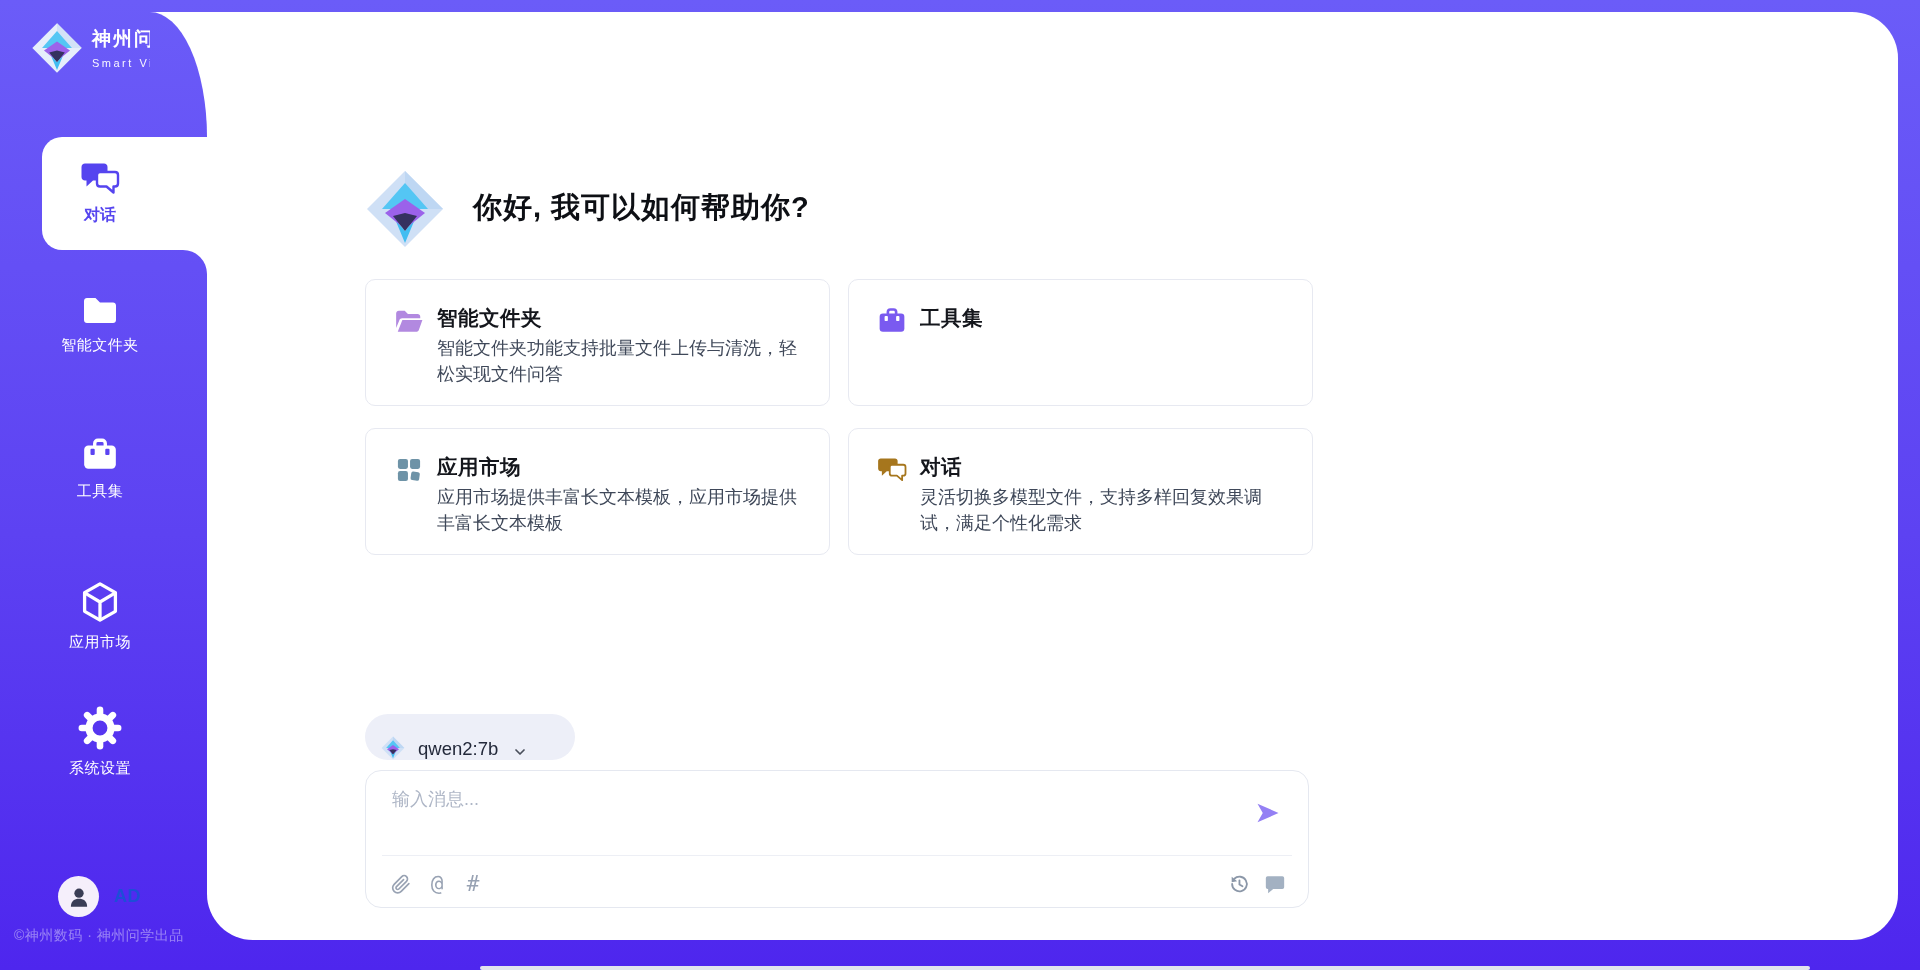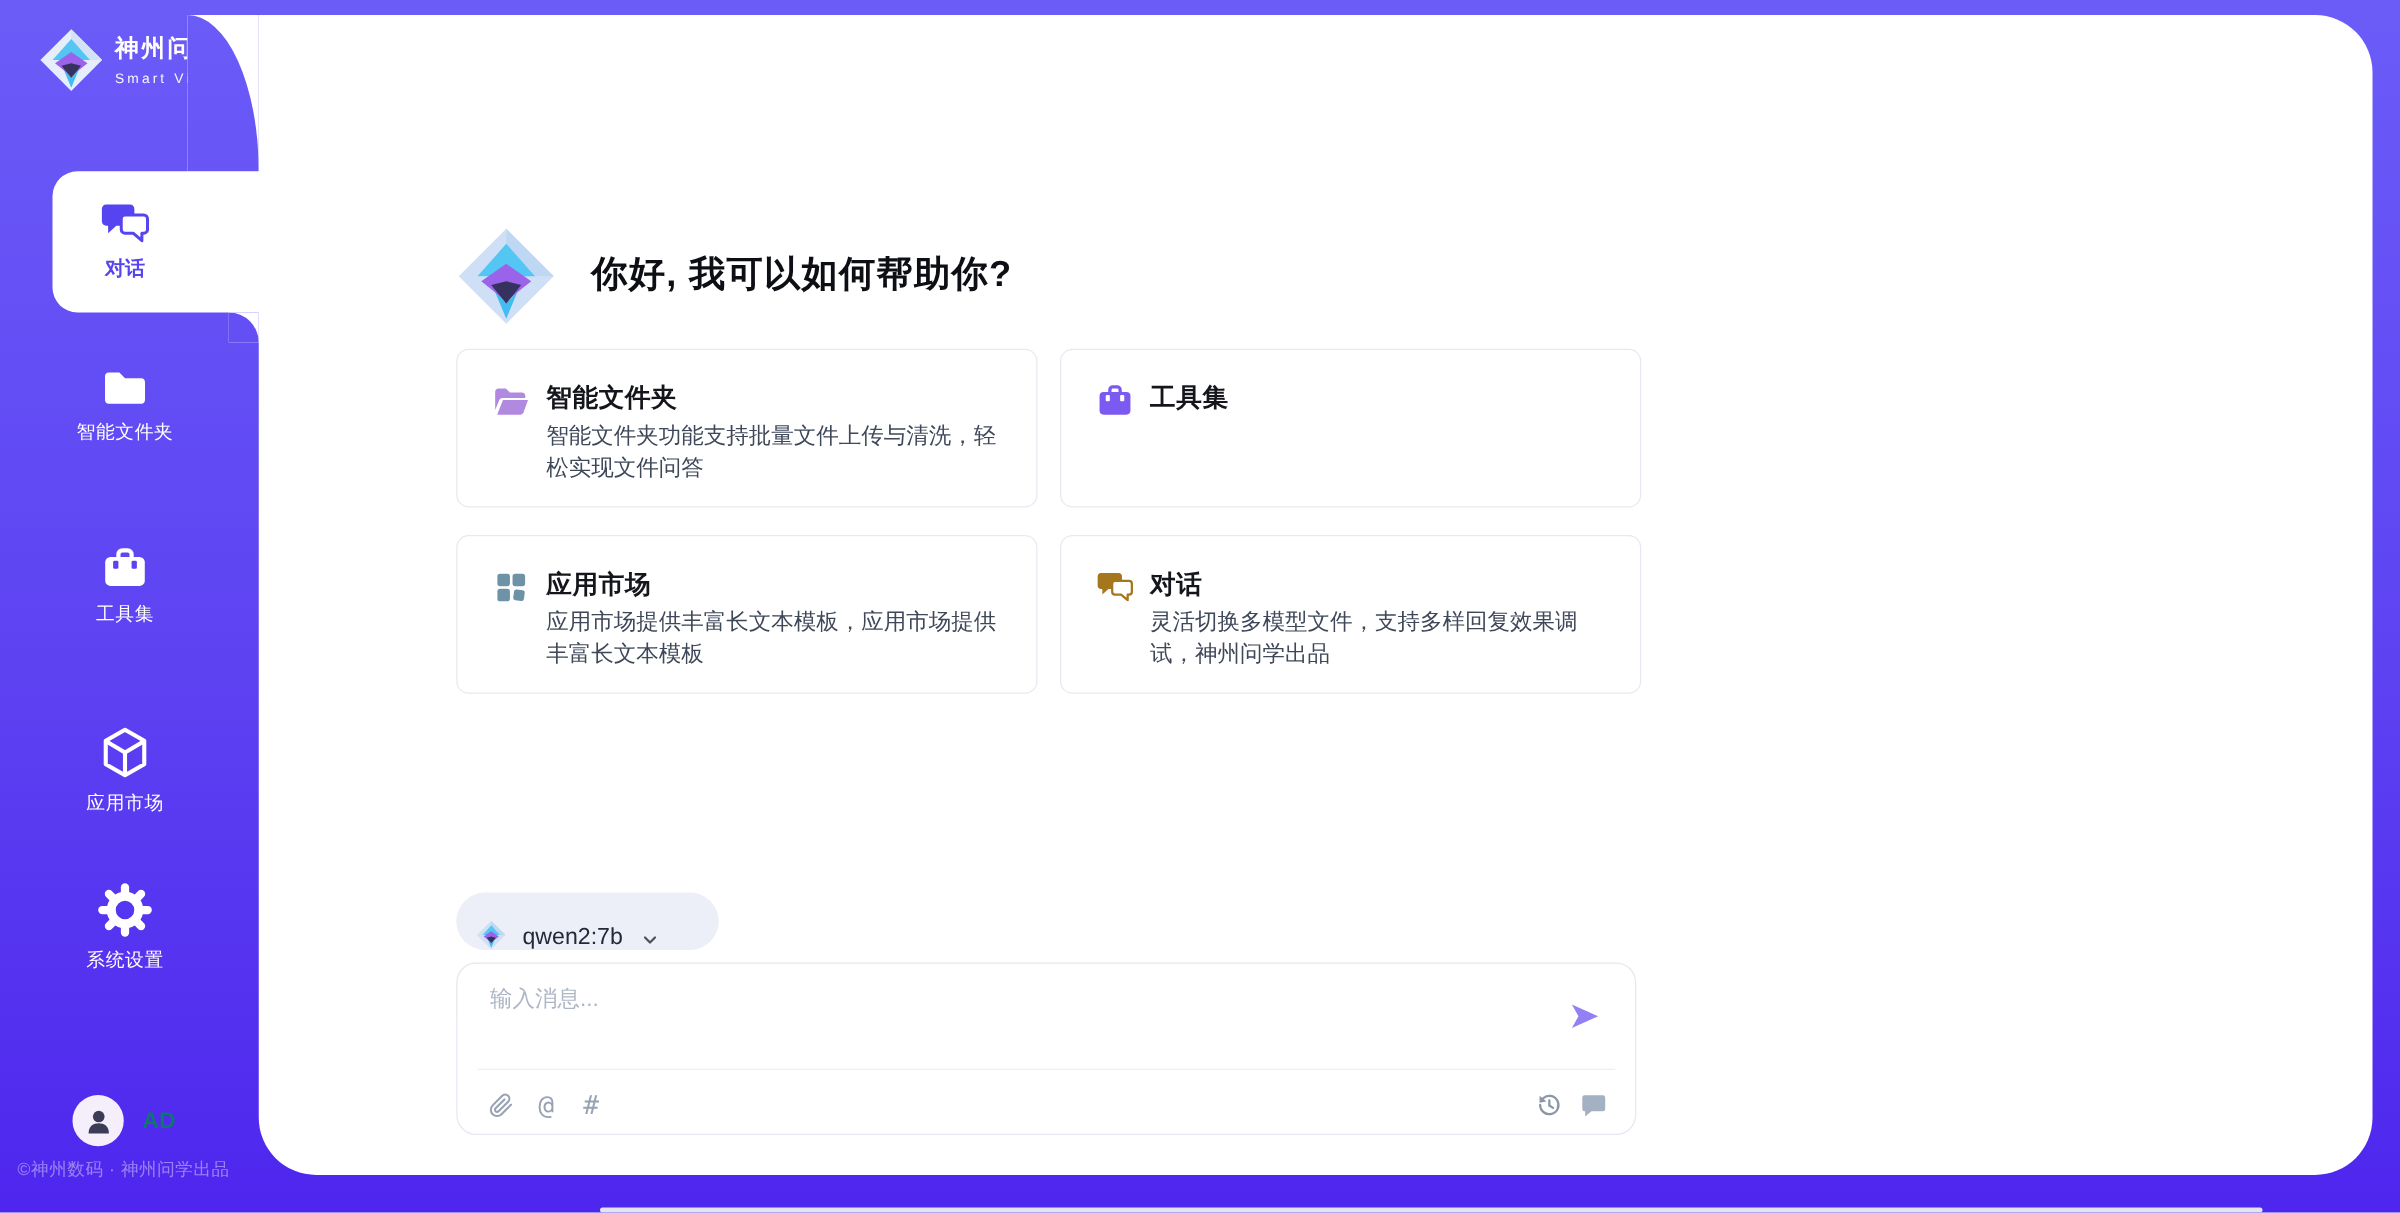--- a/index.html
+++ b/index.html
@@ -43,28 +43,28 @@
   .nav-item {
     position:absolute; left:30px; width:140px;
     display:flex; flex-direction:column; align-items:center; gap:9px;
     color:#fff; cursor:pointer;
   }
   .nav-item .nav-label { font-size:15px; font-weight:500; letter-spacing:.5px; }
   .nav-folder { top:294px; } .nav-toolbox { top:437px; } .nav-cube { top:580px; } .nav-gear { top:706px; }
 
   .user-row { position:absolute; left:58px; top:876px; display:flex; align-items:center; cursor:pointer; }
   .avatar { width:41px; height:41px; border-radius:50%; background:#f5effb; display:flex; align-items:center; justify-content:center; }
-  .user-name { margin-left:15px; color:#0f766e; font-size:18px; font-weight:600; letter-spacing:.5px; }
+  .user-name { margin-left:15px; color:#1d4ed8; font-size:18px; font-weight:600; letter-spacing:.5px; }
   .copyright { position:absolute; left:14px; top:927px; color:rgba(255,255,255,.42); font-size:14px; letter-spacing:.5px; }
 
   .bottom-strip { position:absolute; left:480px; bottom:0; width:1330px; height:4px; background:#e2e4ee; border-radius:2px; }
 
   
   .content { position:absolute; left:158px; top:150px; width:948px; }
-  .greet { position:absolute; left:0; top:12px; height:92px; display:flex; align-items:center; }
+  .greet { position:absolute; left:0; top:0; height:92px; display:flex; align-items:center; }
   .greet-logo { width:80px; height:80px; margin-top:2px; }
   .greet-title { margin-left:28px; font-size:29px; font-weight:700; color:#0d0f14; letter-spacing:1px; }
 
   .grid { position:absolute; left:0; top:117px; width:948px; display:grid;
           grid-template-columns:465px 465px; grid-column-gap:18px; grid-row-gap:22px; }
   .card {
     width:465px; height:127px; background:#fff; border:1px solid #e7e9f1; border-radius:10px;
     display:flex; padding:24px 22px 0 28px; cursor:pointer;
   }
   .card-icon { flex:none; width:30px; height:28px; margin-top:3px; }
@@ -239,21 +239,21 @@
         </div>
       </div>
 
       <div class="card">
         <svg class="card-icon c-chat" viewBox="0 0 40 34">
           <path d="M5 1.5 H24 C26 1.5 27.5 3 27.5 5 V15 C27.5 17 26 18.5 24 18.5 H13 L6.5 24.5 V18.5 H5 C3 18.5 1.5 17 1.5 15 V5 C1.5 3 3 1.5 5 1.5 Z" fill="currentColor"></path>
           <path d="M20 10 H35 C36.7 10 38 11.3 38 13 V21.5 C38 23.2 36.7 24.5 35 24.5 H33.5 V30.5 L26.5 24.5 H20 C18.3 24.5 17 23.2 17 21.5 V13 C17 11.3 18.3 10 20 10 Z" fill="#ffffff" stroke="currentColor" stroke-width="2.4" stroke-linejoin="round"></path>
         </svg>
         <div class="card-body">
           <div class="card-title">对话</div>
-          <div class="card-desc">灵活切换多模型文件，支持多样回复效果调试，神州问学出品</div>
+          <div class="card-desc">灵活切换多模型文件，支持多样回复效果调试，满足个性化需求</div>
         </div>
       </div>
 
     </div>
 
     <div class="pill">
       <svg class="pill-logo" viewBox="0 0 80 80">
         <polygon points="40,2 78,40 40,78 2,40" fill="#cfe0f6"></polygon>
         <polygon points="40,2 78,40 40,40" fill="#bed7f3"></polygon>
         <polygon points="40,14 63,40 17,40" fill="#54c6f4"></polygon>

